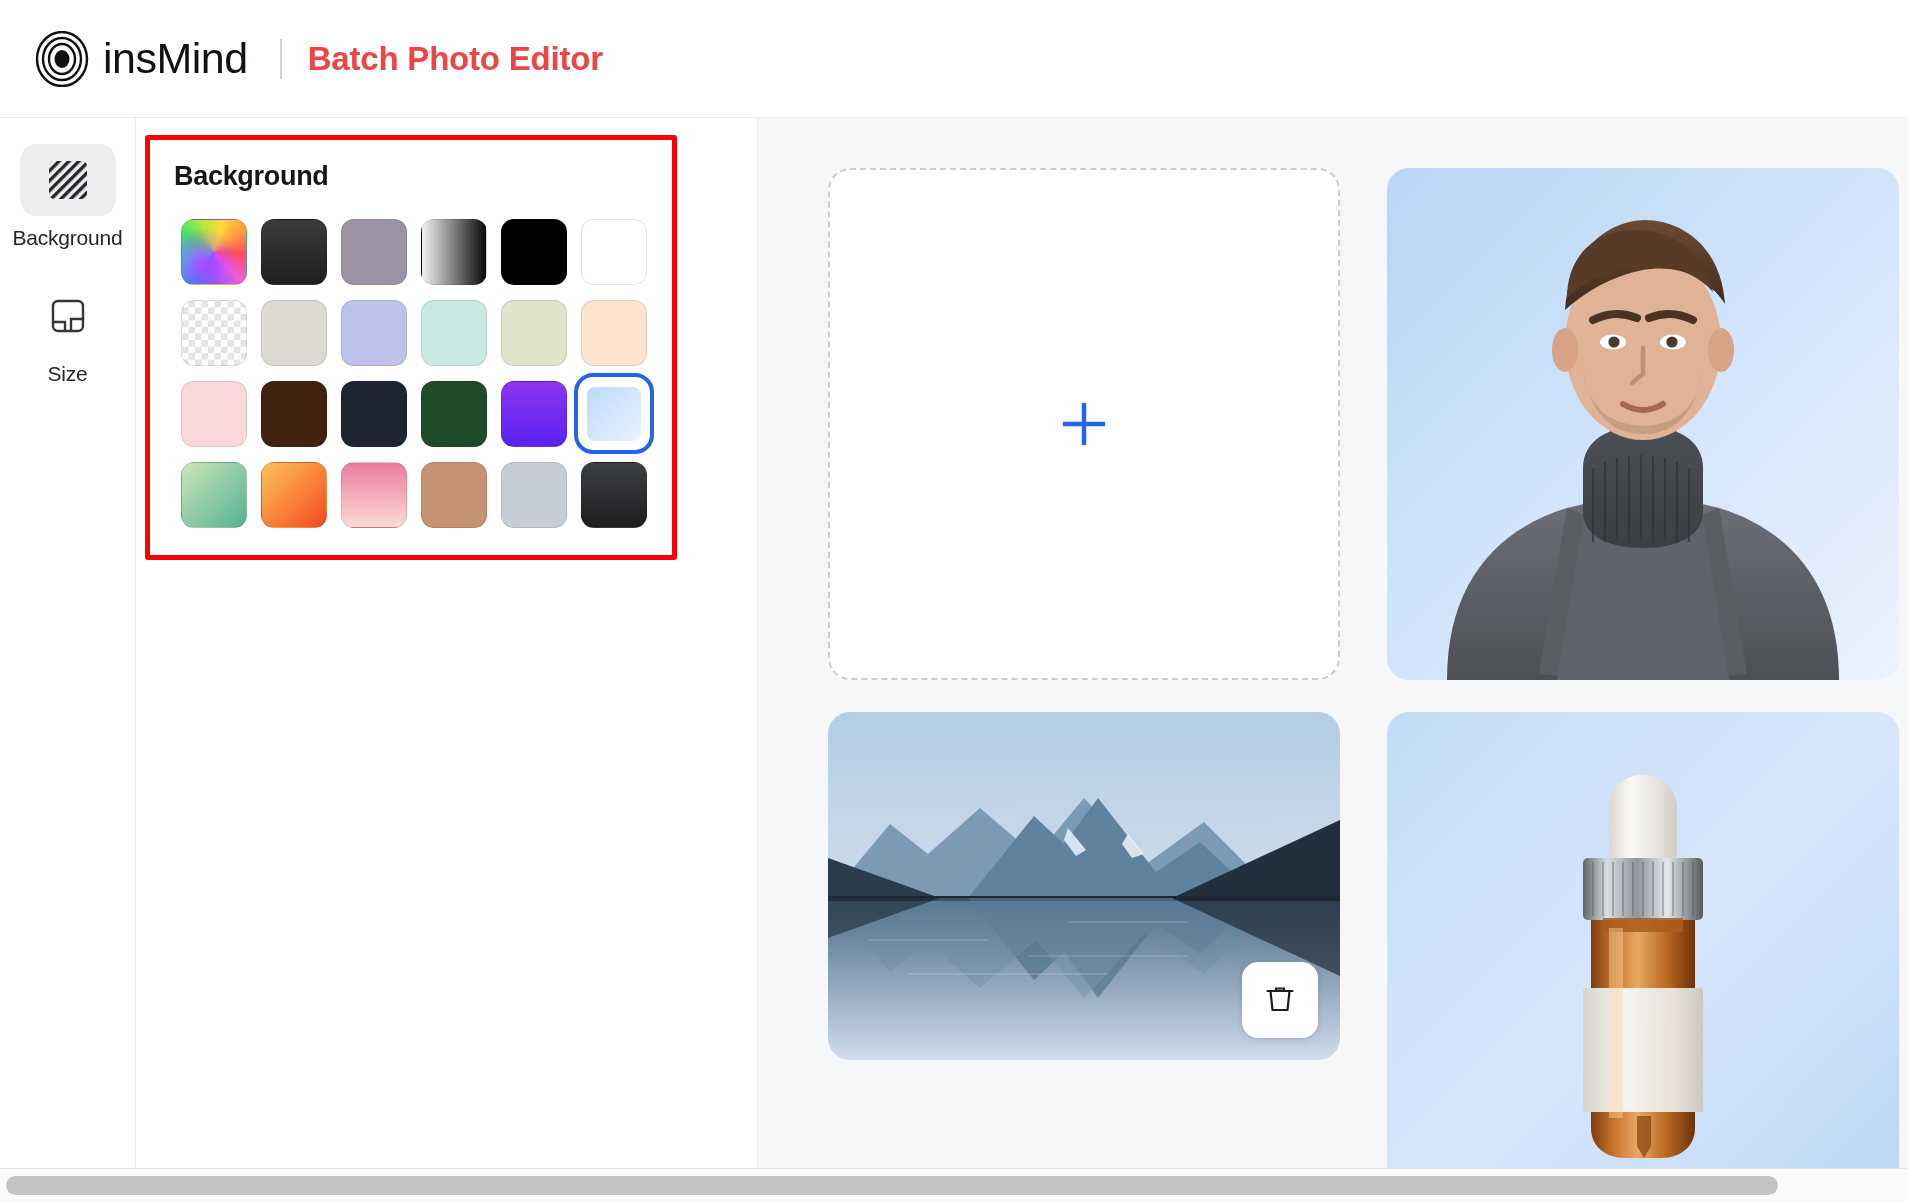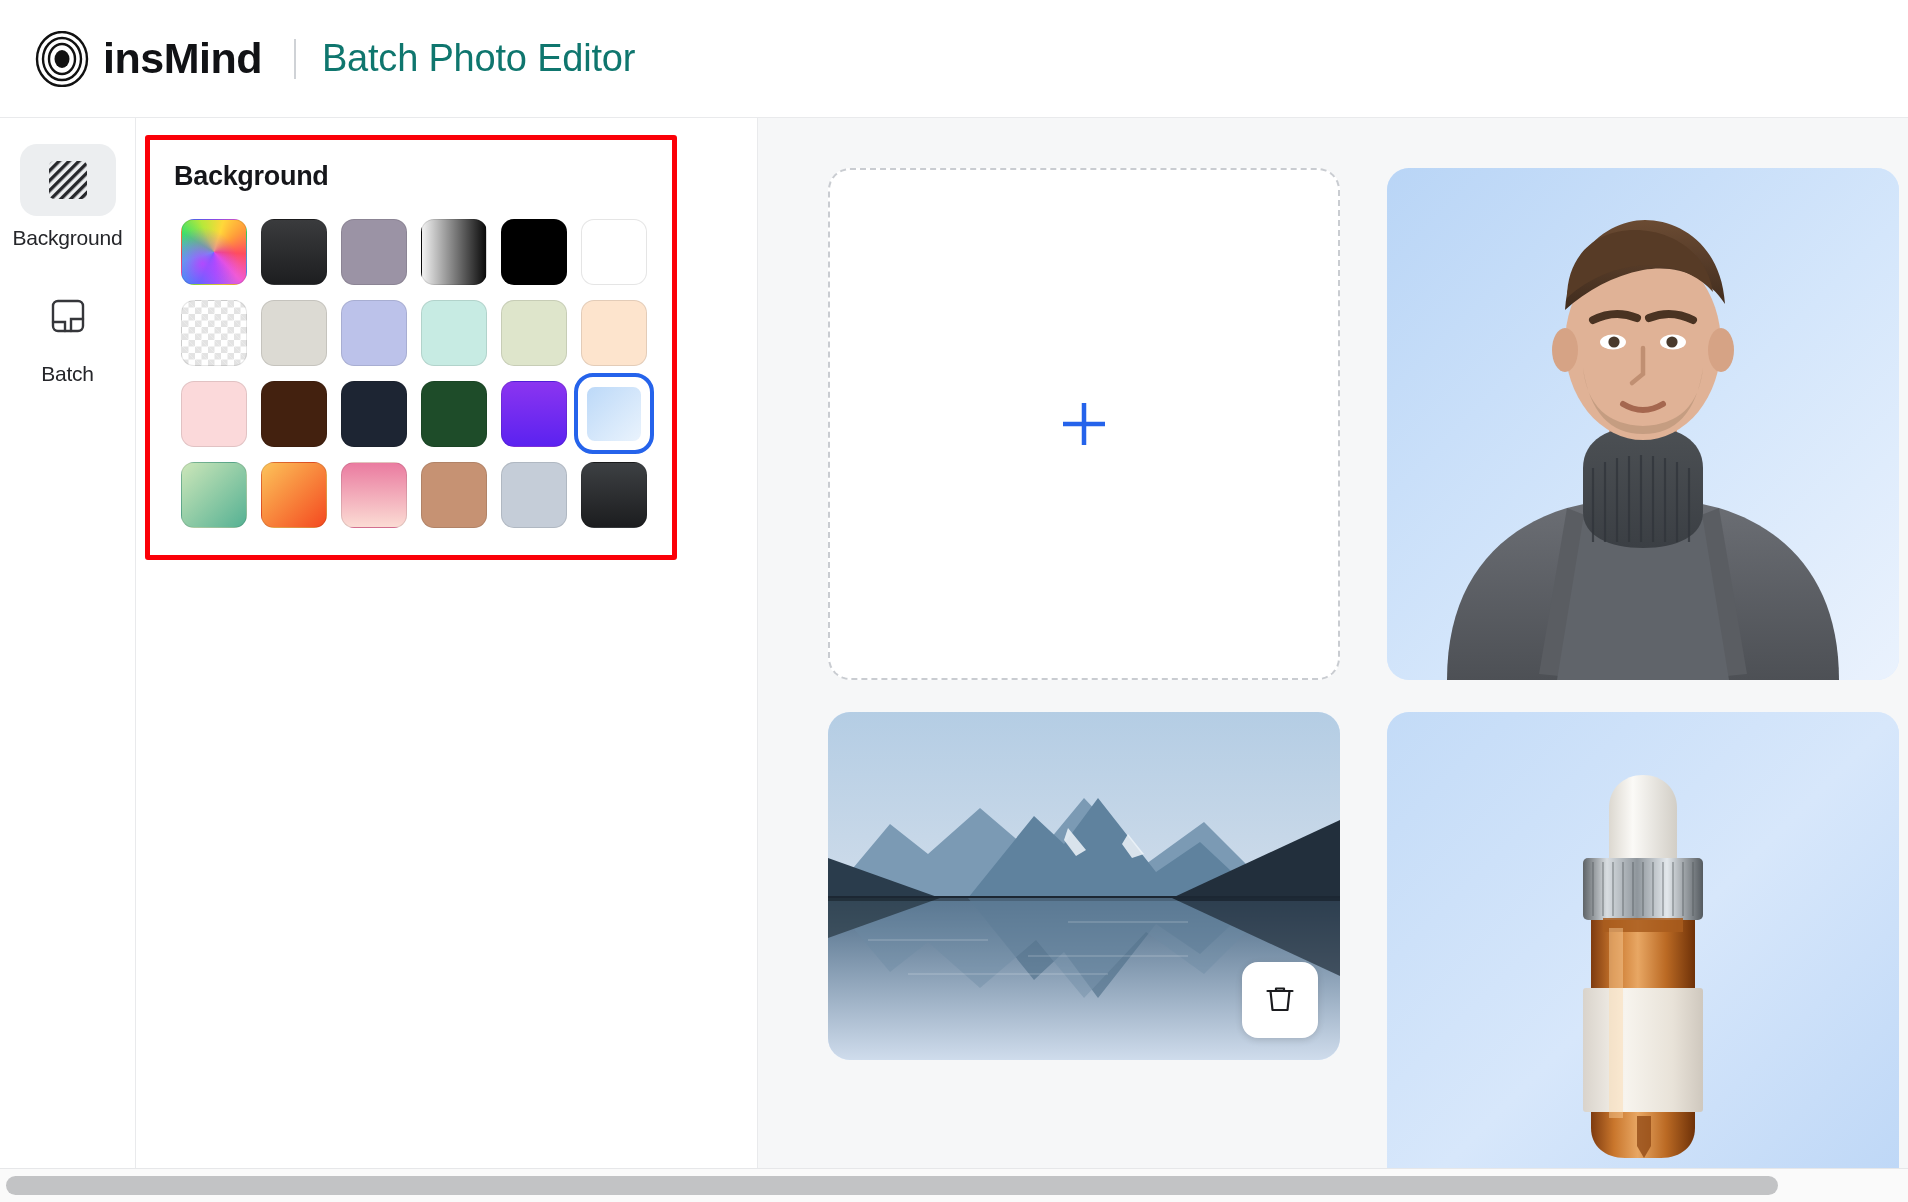--- a/index.html
+++ b/index.html
@@ -16,34 +16,34 @@
     display: flex;
     align-items: center;
     padding-left: 34px;
     background: #ffffff;
     border-bottom: 1px solid #e9eaec;
   }
   #brand-lockup { display: flex; align-items: center; }
   #logo-icon { width: 56px; height: 56px; flex: 0 0 56px; }
   #brand-name {
     font-size: 43px;
-    font-weight: 700;
+    font-weight: 400;
     letter-spacing: -0.5px;
     color: #111215;
     margin-left: 13px;
   }
   #header-divider {
     width: 2px; height: 40px;
     background: #cfd2d6;
     margin: 0 26px 0 32px;
   }
   #page-title {
-    font-size: 38px;
-    font-weight: 400;
-    color: #0f766e;
+    font-size: 33px;
+    font-weight: 700;
+    color: #ef4444;
     letter-spacing: -0.2px;
   }
 
   
   #workspace { display: flex; height: 1083px; }
 
   
   #tool-rail {
     width: 136px;
     flex: 0 0 136px;
@@ -240,21 +240,21 @@
     </div>
 
     <div class="rail-item">
       <span class="rail-icon-box">
         <svg width="40" height="40" viewBox="0 0 40 40" fill="none" stroke="#35363a" stroke-width="2.4">
           <rect x="5" y="5" width="30" height="30" rx="5"></rect>
           <path d="M5 26h12v9" stroke-linecap="round"></path>
           <path d="M23 35V23h12" stroke-linecap="round"></path>
         </svg>
       </span>
-      <span class="rail-label">Batch</span>
+      <span class="rail-label">Size</span>
     </div>
 
 
   </nav>
 
   <section id="settings-panel">
     <div id="background-section">
       <h2 id="background-heading">Background</h2>
       <div id="swatch-grid">
           <div class="swatch-cell">

